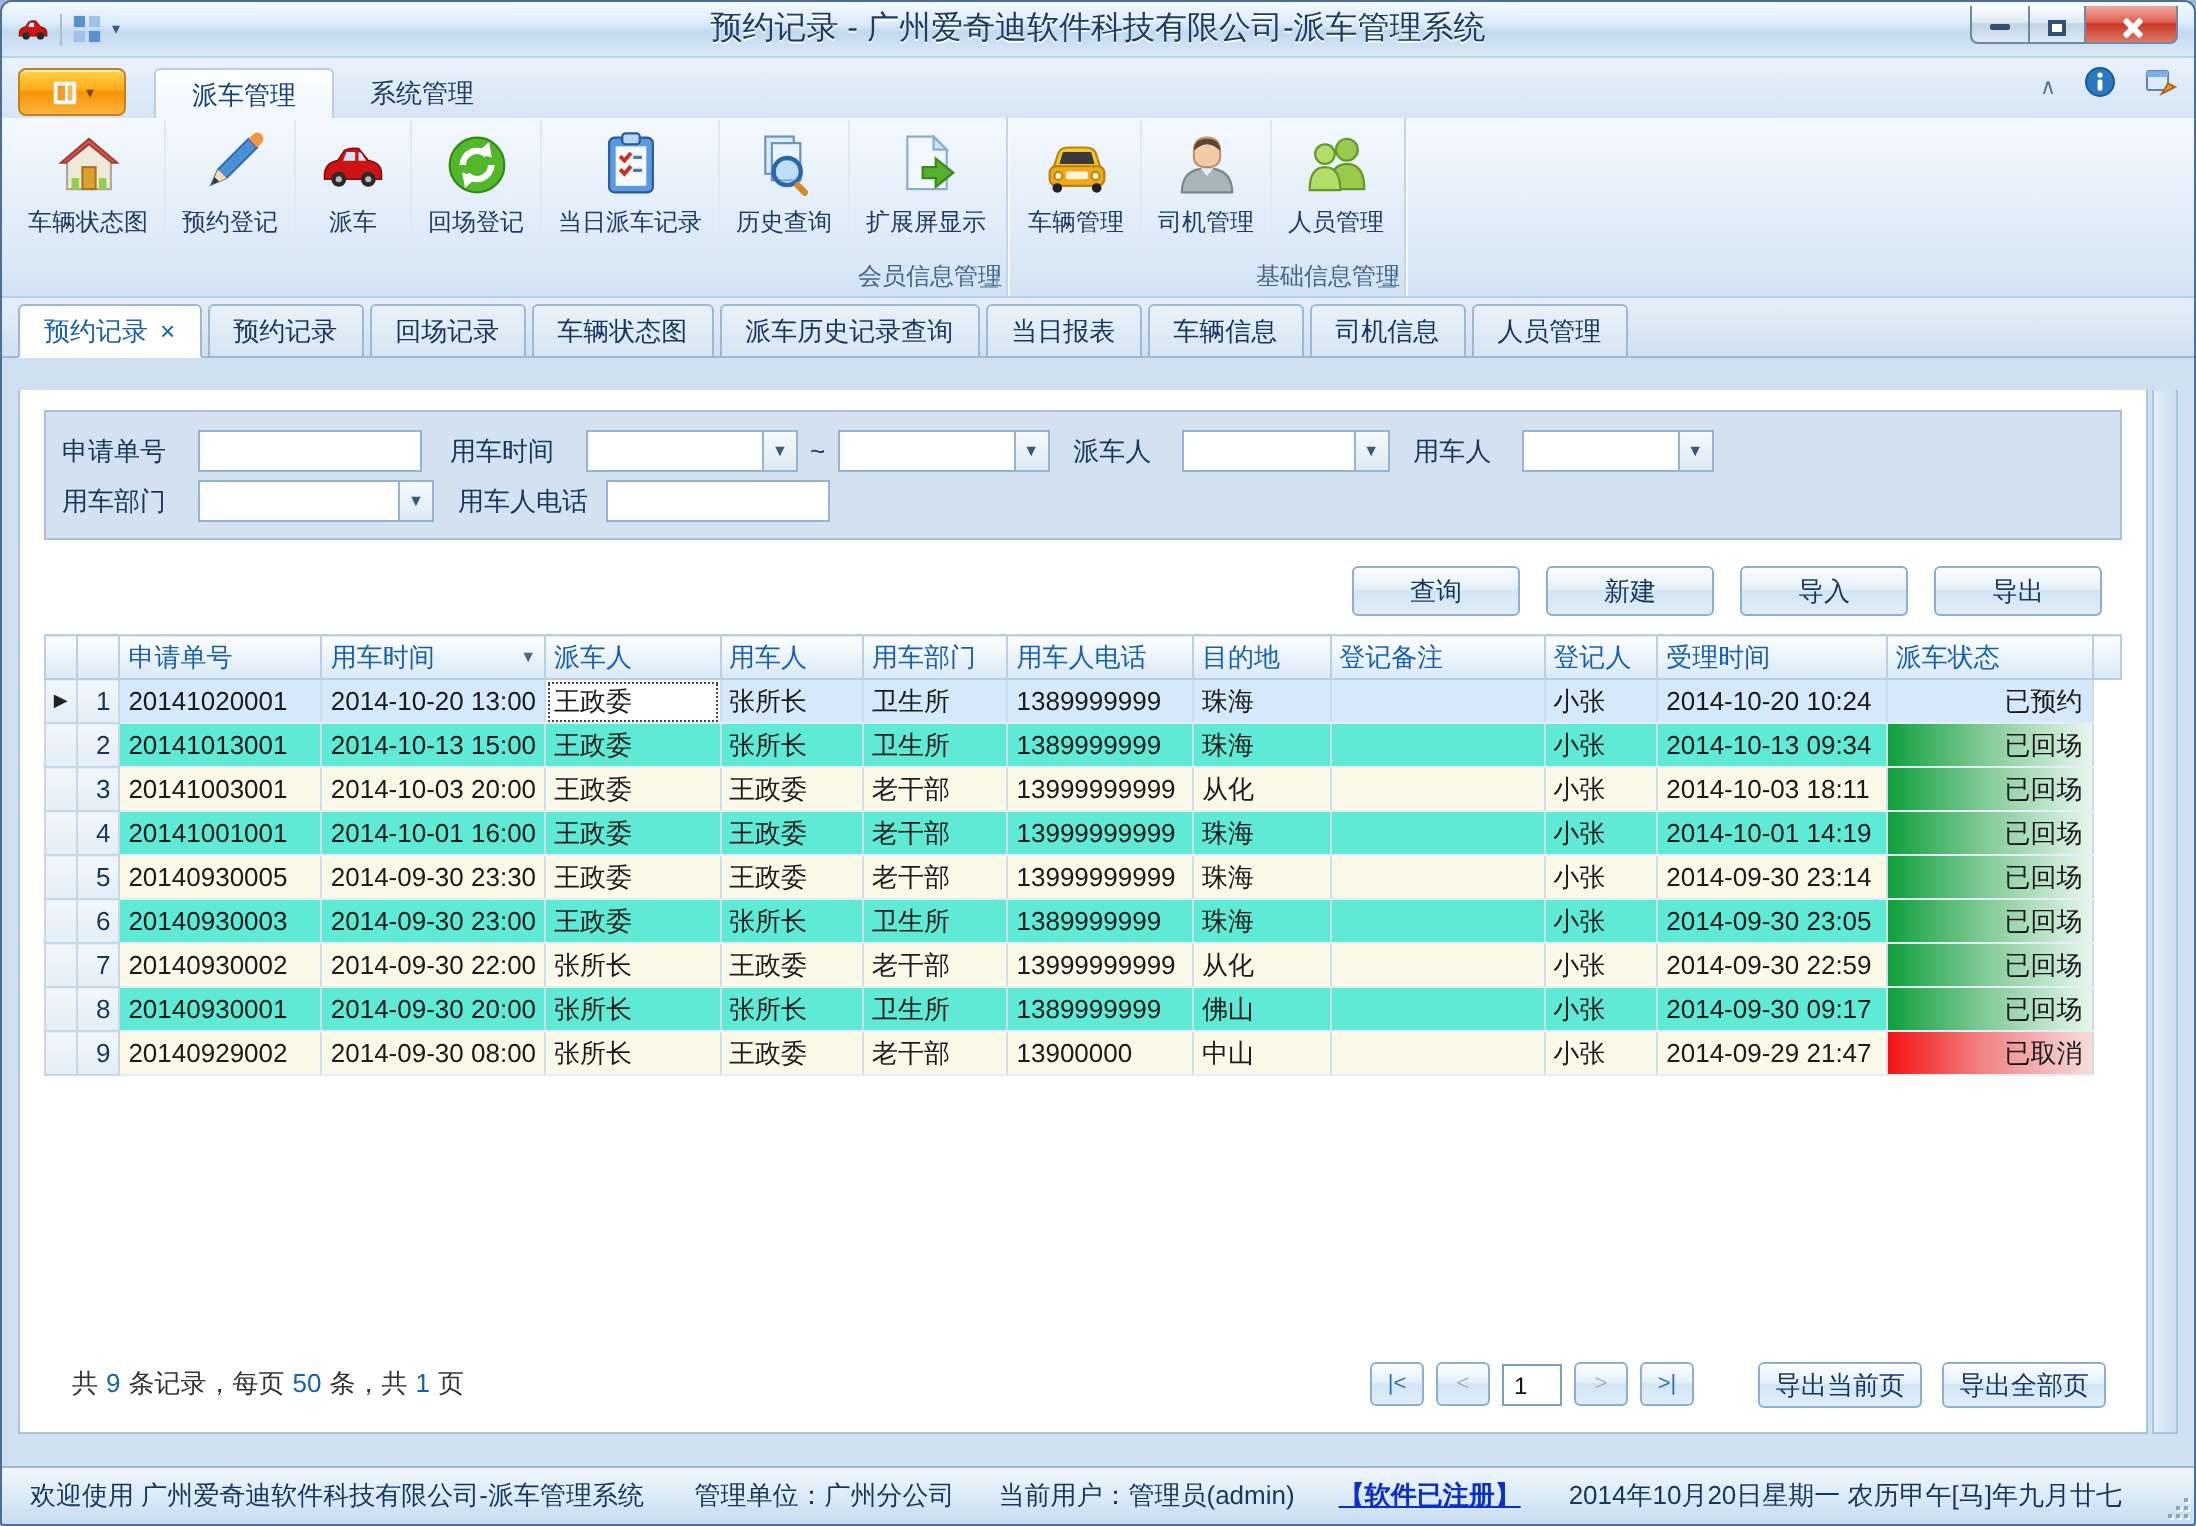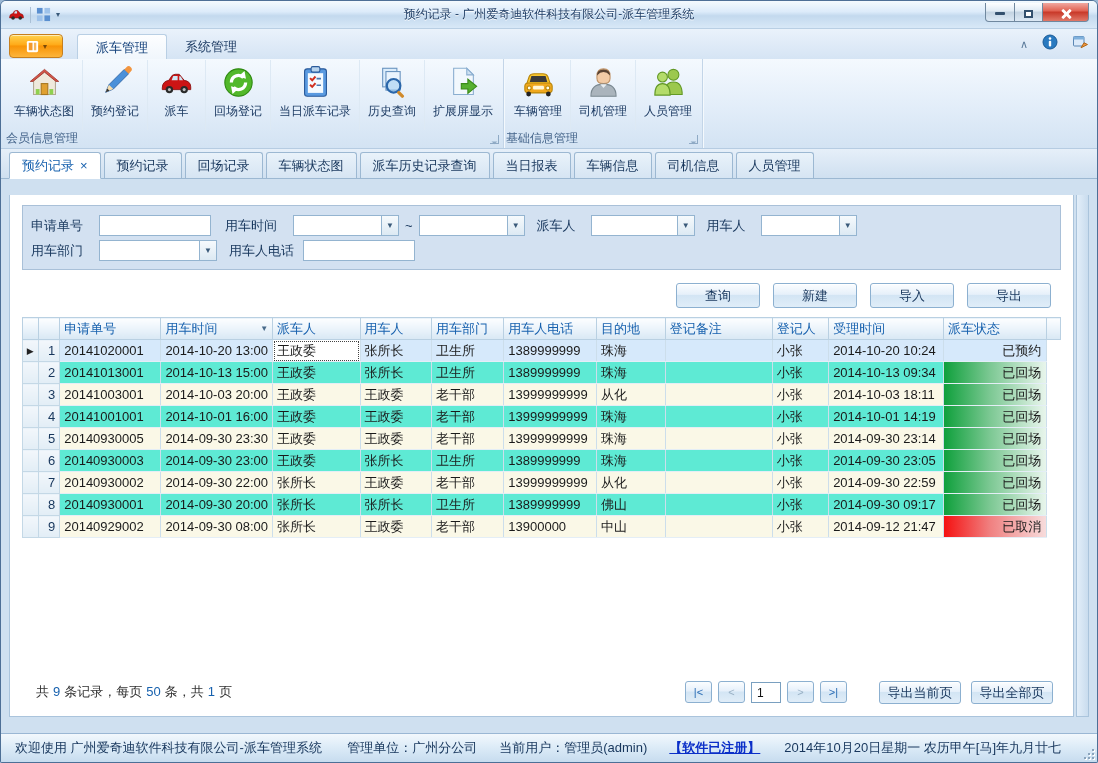--- a/index.html
+++ b/index.html
@@ -23,21 +23,21 @@
     background:linear-gradient(#f4fafe,#dcebfa 40%,#c3d9ee 55%,#d8e8f7);
     display:flex; align-items:center; position:relative;
     border-bottom:1px solid #b9cfe4;
   }
   .qat { margin-left:7px; display:flex; align-items:center; gap:5px; z-index:2; }
   .qat svg { display:block; }
   .qat-sep { width:1px; height:16px; background:#aac0d6; }
   .qat-dd { font-size:8px; color:#3a5a7a; }
   .tb-title {
     position:absolute; left:0; right:0; text-align:center;
-    font-size:12px; color:#1e3c64; text-shadow:0 1px 0 #fff;
+    font-size:16px; color:#1e3c64; text-shadow:0 1px 0 #fff;
   }
   .win-controls { margin-left:auto; display:flex; margin-right:8px; z-index:2; }
   .wbtn {
     height:19px; border:1px solid #70889f; border-top:none;
     display:flex; align-items:center; justify-content:center;
     background:linear-gradient(#fdfeff,#dfeaf4 45%,#c3d3e2 50%,#dce9f5);
     margin-top:-5px; padding-top:4px;
   }
   .wbtn.min { width:30px; border-radius:0 0 0 4px; }
   .wbtn.max { width:28px; border-left:none; }
@@ -90,21 +90,21 @@
     border-right:1px solid #c3d5e8; box-shadow:1px 0 0 #f4f9fd; padding:1px 2px 0; }
   .rbuttons { display:flex; flex:1; }
   .rbtn {
     display:flex; flex-direction:column; align-items:center;
     padding:5px 8px 2px; gap:3px; font-size:12px; color:#1e3c64;
     border-right:1px solid #dde9f4; min-width:58px;
   }
   .rbtn:last-child { border-right:none; }
   .rbtn svg { width:35px; height:35px; display:block; }
   .rlabel { white-space:nowrap; }
-  .rgroup-label { height:18px; line-height:17px; text-align:left; font-size:12px; color:#44648a; }
+  .rgroup-label { height:18px; line-height:17px; text-align:right; font-size:12px; color:#44648a; }
   .dlauncher {
     position:absolute; right:4px; bottom:4px; width:9px; height:9px;
     border-right:1px solid #7e9cba; border-bottom:1px solid #7e9cba; opacity:.8;
   }
   .dlauncher::after { content:""; position:absolute; right:1px; bottom:1px;
     border-left:4px solid transparent; border-top:4px solid transparent;
     border-right:4px solid #7e9cba; transform:rotate(45deg); }
   
   .doctabs {
     height:30px; flex:0 0 30px;
@@ -673,21 +673,21 @@
                 <td class="num">9</td>
                 <td class="data">20140929002</td>
                 <td class="data">2014-09-30 08:00</td>
                 <td class="data">张所长</td>
                 <td class="data">王政委</td>
                 <td class="data">老干部</td>
                 <td class="data">13900000</td>
                 <td class="data">中山</td>
                 <td class="data"></td>
                 <td class="data">小张</td>
-                <td class="data">2014-09-12 21:47</td>
+                <td class="data">2014-09-29 21:47</td>
                 <td class="stat data">
                   <span class="bar cancelled">已取消</span>
                 </td>
                 <td class="fillc"></td>
               </tr>
             </tbody>
         </table>
       </div>
 
       <div class="grid-footer">

